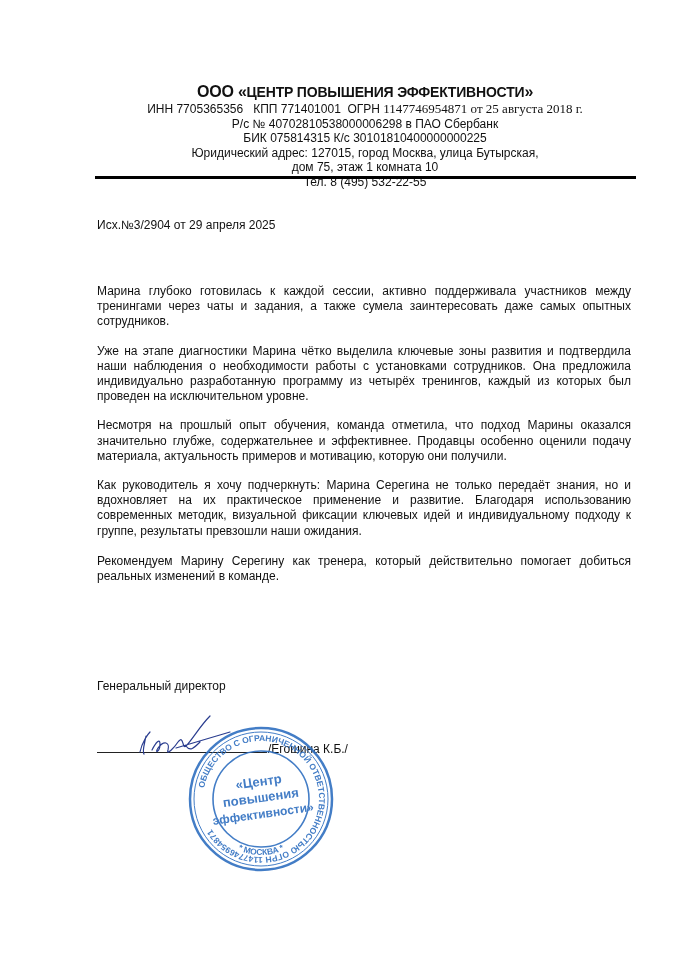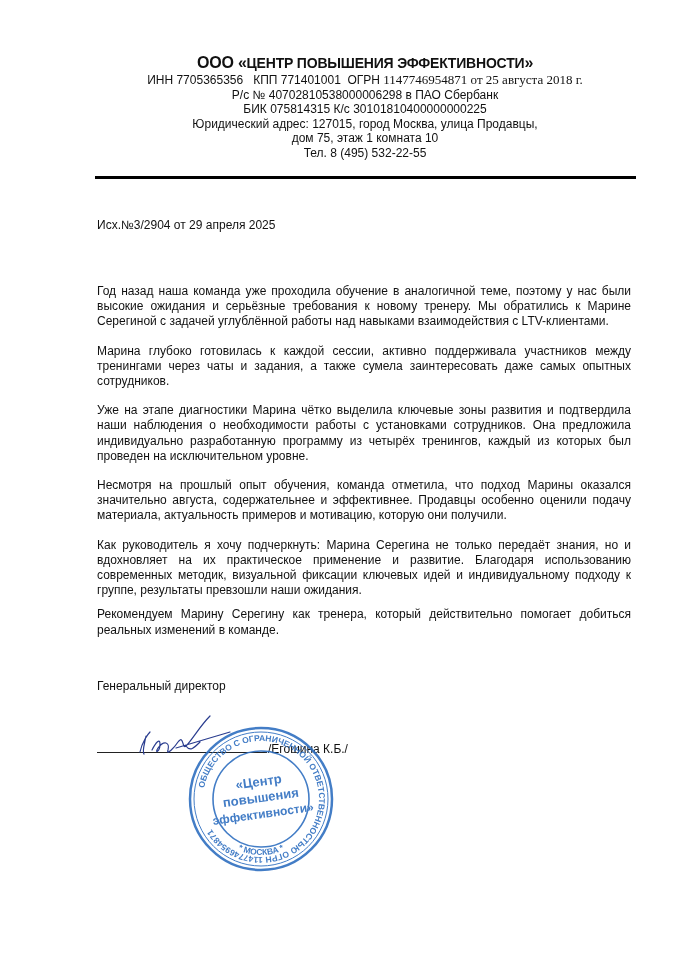--- a/index.html
+++ b/index.html
@@ -1,65 +1,64 @@
 <!DOCTYPE html>
 <html><head>
 <meta charset="utf-8">
 <style>
   html, body { margin: 0; padding: 0; background: #ffffff; }
   body { width: 678px; height: 960px; position: relative; overflow: hidden; color: #111; font-family: "Liberation Sans", sans-serif; }
   .page { position: absolute; left: 0; top: 0; width: 678px; height: 960px; background: #fff; }
 
-  .header { position: absolute; left: 95px; top: 53px; width: 540px; text-align: center; }
+  .header { position: absolute; left: 95px; top: 82px; width: 540px; text-align: center; }
   .company { font-family: "Liberation Sans", sans-serif; font-weight: bold; font-size: 16px; letter-spacing: -0.2px; line-height: 20px; }
   .company .sc { font-size: 13.5px; }
   .hline { font-size: 12px; line-height: 14.6px; }
   .serif { font-family: "Liberation Serif", serif; font-size: 13px; }
   .divider { position: absolute; left: 95px; top: 176px; width: 541px; height: 3px; background: #000; }
 
   .ref { position: absolute; left: 97px; top: 218px; font-size: 12px; line-height: 15px; }
 
   .body { position: absolute; left: 97px; top: 284px; width: 534px; font-size: 12px; line-height: 15.2px; text-align: justify; }
   .body p { margin: 0 0 14px 0; }
-  .body p.tight { margin-bottom: 9px; }
+  .body p.tight { margin-bottom: 15px; }
 
   .position { position: absolute; left: 97px; top: 679px; font-size: 12px; }
   .sig-line { position: absolute; left: 97px; top: 752px; width: 170px; height: 1px; background: #222; }
   .signature { position: absolute; left: 130px; top: 712px; width: 110px; height: 50px; }
   .signer { position: absolute; left: 268px; top: 742px; font-size: 12px; }
 
   .stamp { position: absolute; left: 186px; top: 724px; width: 150px; height: 150px; opacity: 0.9; }
 </style>
 </head>
 <body>
 
 <div class="page">
 
   <div class="header">
     <div class="company">
       <span>ООО «</span><span class="sc" style="text-transform:uppercase;font-size:14px">Центр повышения эффективности</span><span>»</span>
     </div>
     <div class="hline"><span style="white-space:pre">ИНН 7705365356   КПП 771401001  ОГРН </span><span class="serif">1147746954871 от 25 августа 2018 г.</span></div>
     <div class="hline">Р/с № 40702810538000006298 в ПАО Сбербанк</div>
     <div class="hline">БИК 075814315 К/с 30101810400000000225</div>
-    <div class="hline">Юридический адрес: 127015, город Москва, улица Продавцы,</div>
+    <div class="hline">Юридический адрес: 127015, город Москва, улица Бутырская,</div>
     <div class="hline">дом 75, этаж 1 комната 10</div>
     <div class="hline">Тел. 8 (495) 532-22-55</div>
   </div>
   <div class="divider"></div>
 
   <div class="ref">
     <div>Исх.№3/2904 от 29 апреля 2025</div>
   </div>
 
   <div class="body">
-    <p>Год назад наша команда уже проходила обучение в аналогичной теме, поэтому у нас были высокие ожидания и серьёзные требования к новому тренеру. Мы обратились к Марине Серегиной с задачей углублённой работы над навыками взаимодействия с LTV-клиентами.</p>
     <p>Марина глубоко готовилась к каждой сессии, активно поддерживала участников между тренингами через чаты и задания, а также сумела заинтересовать даже самых опытных сотрудников.</p>
     <p>Уже на этапе диагностики Марина чётко выделила ключевые зоны развития и подтвердила наши наблюдения о необходимости работы с установками сотрудников. Она предложила индивидуально разработанную программу из четырёх тренингов, каждый из которых был проведен на исключительном уровне.</p>
-    <p>Несмотря на прошлый опыт обучения, команда отметила, что подход Марины оказался значительно августа, содержательнее и эффективнее. Продавцы особенно оценили подачу материала, актуальность примеров и мотивацию, которую они получили.</p>
+    <p>Несмотря на прошлый опыт обучения, команда отметила, что подход Марины оказался значительно глубже, содержательнее и эффективнее. Продавцы особенно оценили подачу материала, актуальность примеров и мотивацию, которую они получили.</p>
     <p class="tight">Как руководитель я хочу подчеркнуть: Марина Серегина не только передаёт знания, но и вдохновляет на их практическое применение и развитие. Благодаря использованию современных методик, визуальной фиксации ключевых идей и индивидуальному подходу к группе, результаты превзошли наши ожидания.</p>
     <p>Рекомендуем Марину Серегину как тренера, который действительно помогает добиться реальных изменений в команде.</p>
   </div>
 
   <div class="position">Генеральный директор</div>
   <div class="sig-line"></div>
 
   <svg class="signature" viewBox="0 0 110 50">
     <path d="M10 40 C 12 30, 18 22, 20 20 M16 24 C 14 34, 12 40, 14 42 M22 38 C 26 30, 30 26, 30 32 C 30 40, 24 42, 28 36 C 34 28, 40 30, 38 38 C 36 44, 44 36, 48 30 C 54 22, 52 38, 56 34 C 62 28, 70 14, 80 4 M56 34 C 60 40, 64 36, 70 30 M46 36 L 100 20" fill="none" stroke="#2a3d8f" stroke-width="1.2" stroke-linecap="round"></path>
   </svg>

